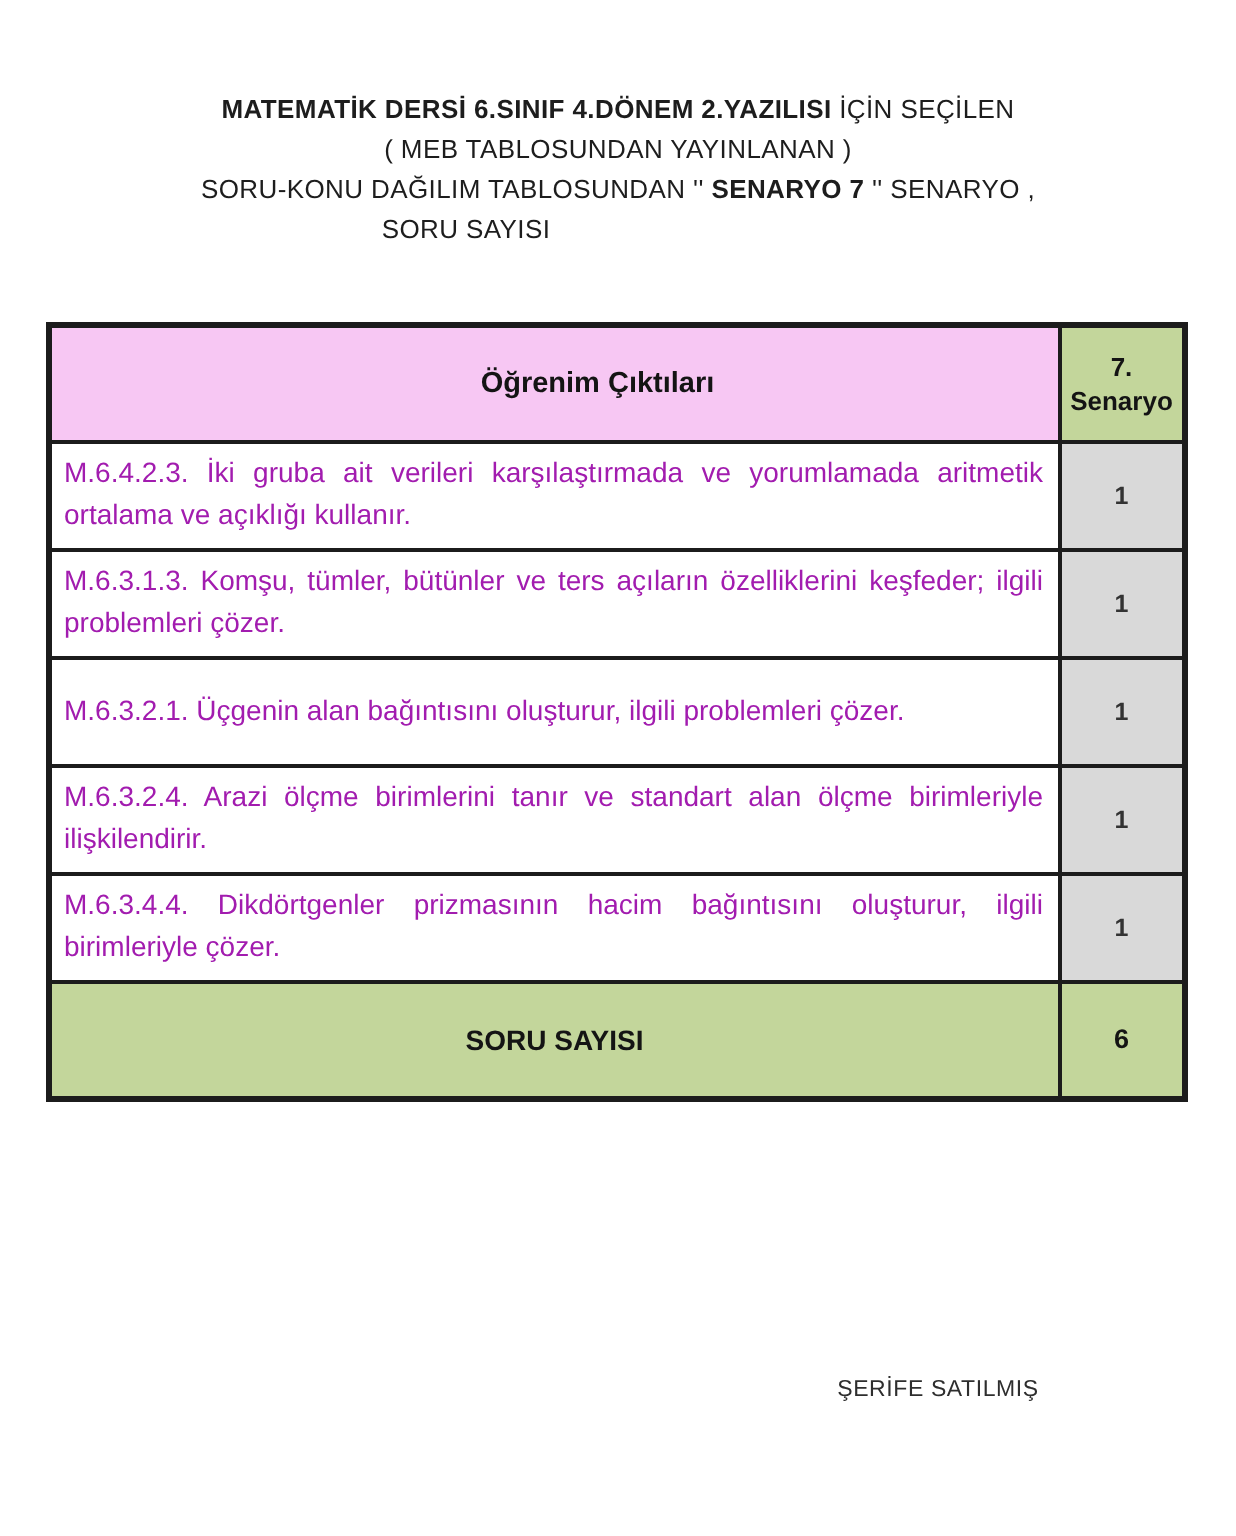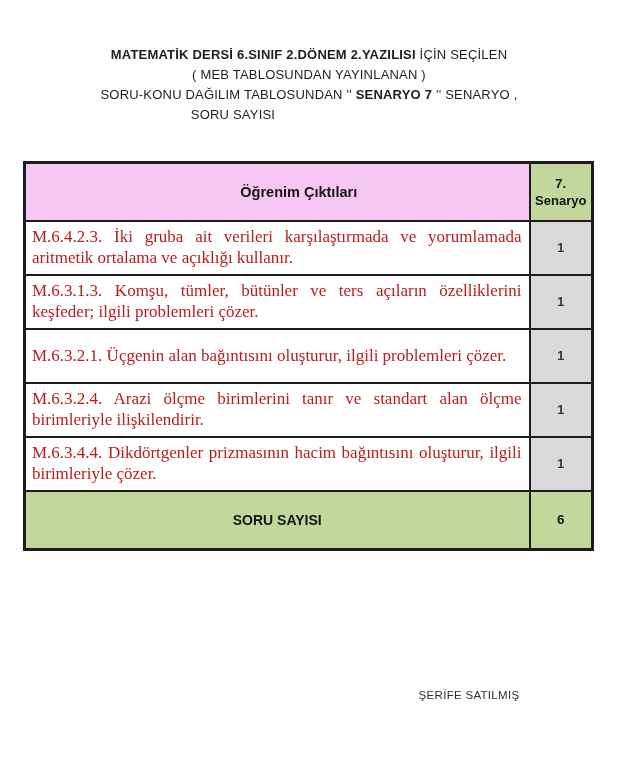--- a/index.html
+++ b/index.html
@@ -66,26 +66,26 @@
     font-weight: 700;
     font-size: 13px;
     line-height: 17px;
     white-space: pre-line;
     color: #141414;
   }
 
   tr.data-row td { height: 54px; }
   td.outcome {
     background: #ffffff;
-    font-family: Liberation Serif, serif;
-    font-size: 17px;
+    font-family: Liberation Sans, sans-serif;
+    font-size: 14px;
     line-height: 21px;
     text-align: justify;
     padding: 3px 7px 4px 6px;
-    color: #b91c1c;
+    color: #a21caf;
   }
   td.count {
     background: #d9d9d9;
     text-align: center;
     font-family: "Liberation Sans", sans-serif;
     font-weight: 700;
     font-size: 12.5px;
     color: #333333;
   }
 
@@ -118,21 +118,21 @@
     font-size: 11.5px;
     line-height: 22px;
     color: #2e2e2e;
     letter-spacing: 0.3px;
   }
 </style>
 </head>
 <body>
 
 <div class="title-block">
-  <div class="t-line"><span class="bold">MATEMATİK DERSİ 6.SINIF 2.DÖNEM 2.YAZILISI</span><span> İÇİN SEÇİLEN</span></div>
+  <div class="t-line"><span class="bold">MATEMATİK DERSİ 6.SINIF 4.DÖNEM 2.YAZILISI</span><span> İÇİN SEÇİLEN</span></div>
   <div class="t-line">( MEB TABLOSUNDAN YAYINLANAN )</div>
   <div class="t-line"><span>SORU-KONU DAĞILIM TABLOSUNDAN '' </span><span class="bold">SENARYO 7</span><span> '' SENARYO ,</span></div>
   <div class="t-line t-line4">SORU SAYISI</div>
 </div>
 
 <table class="outcomes">
   <colgroup>
       <col class="c1">
       <col class="c2">
     </colgroup>

